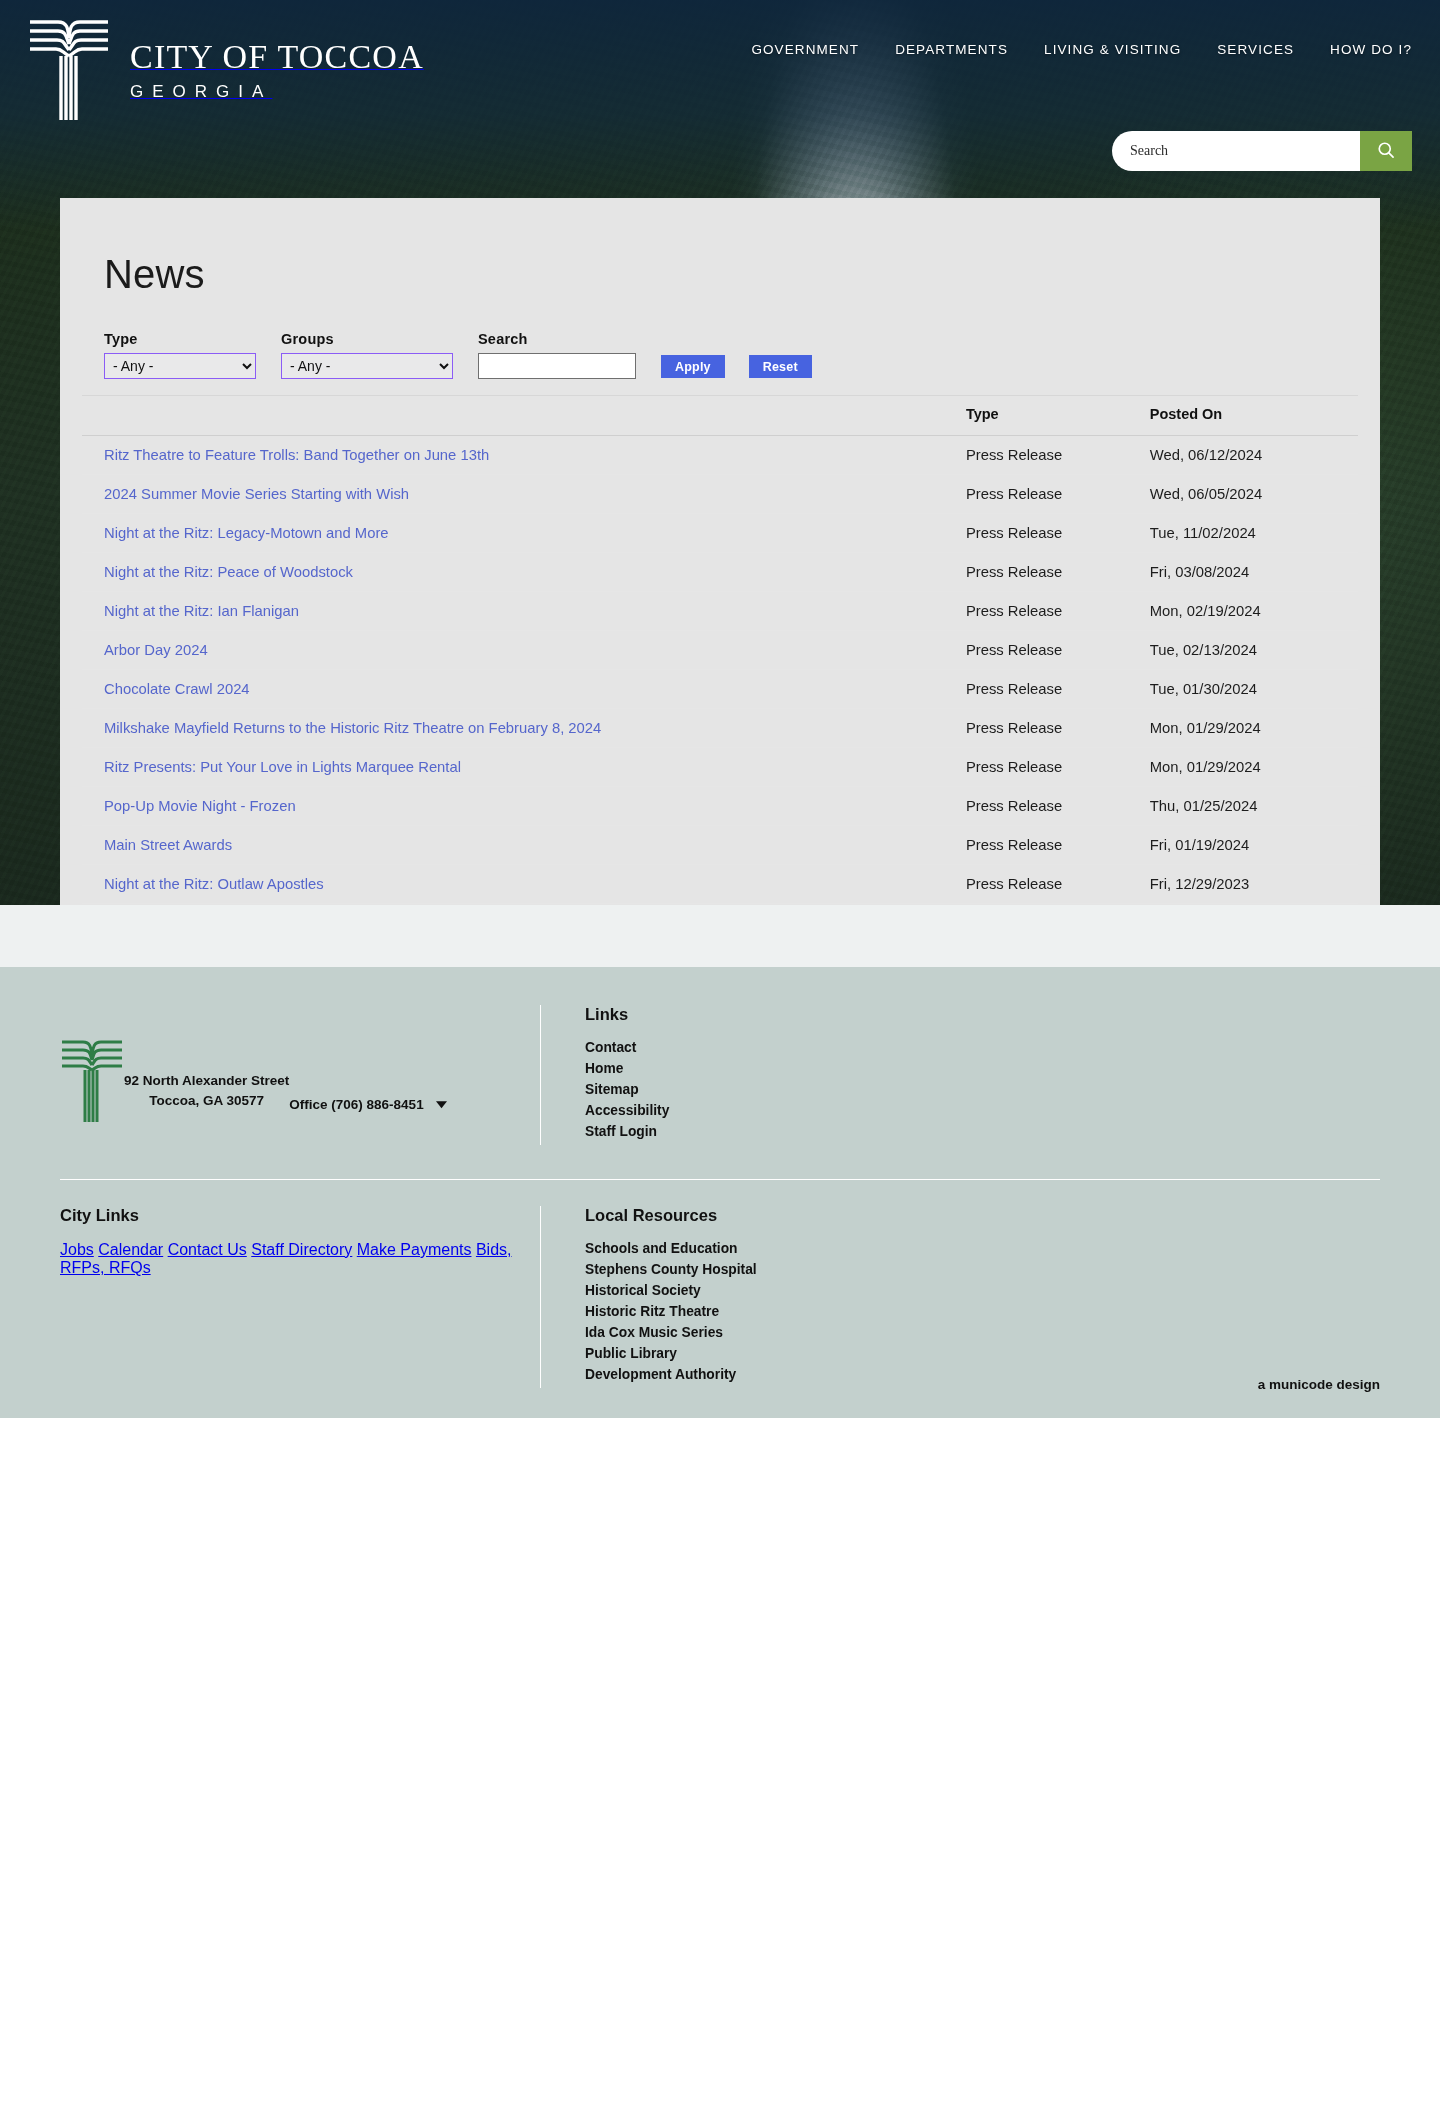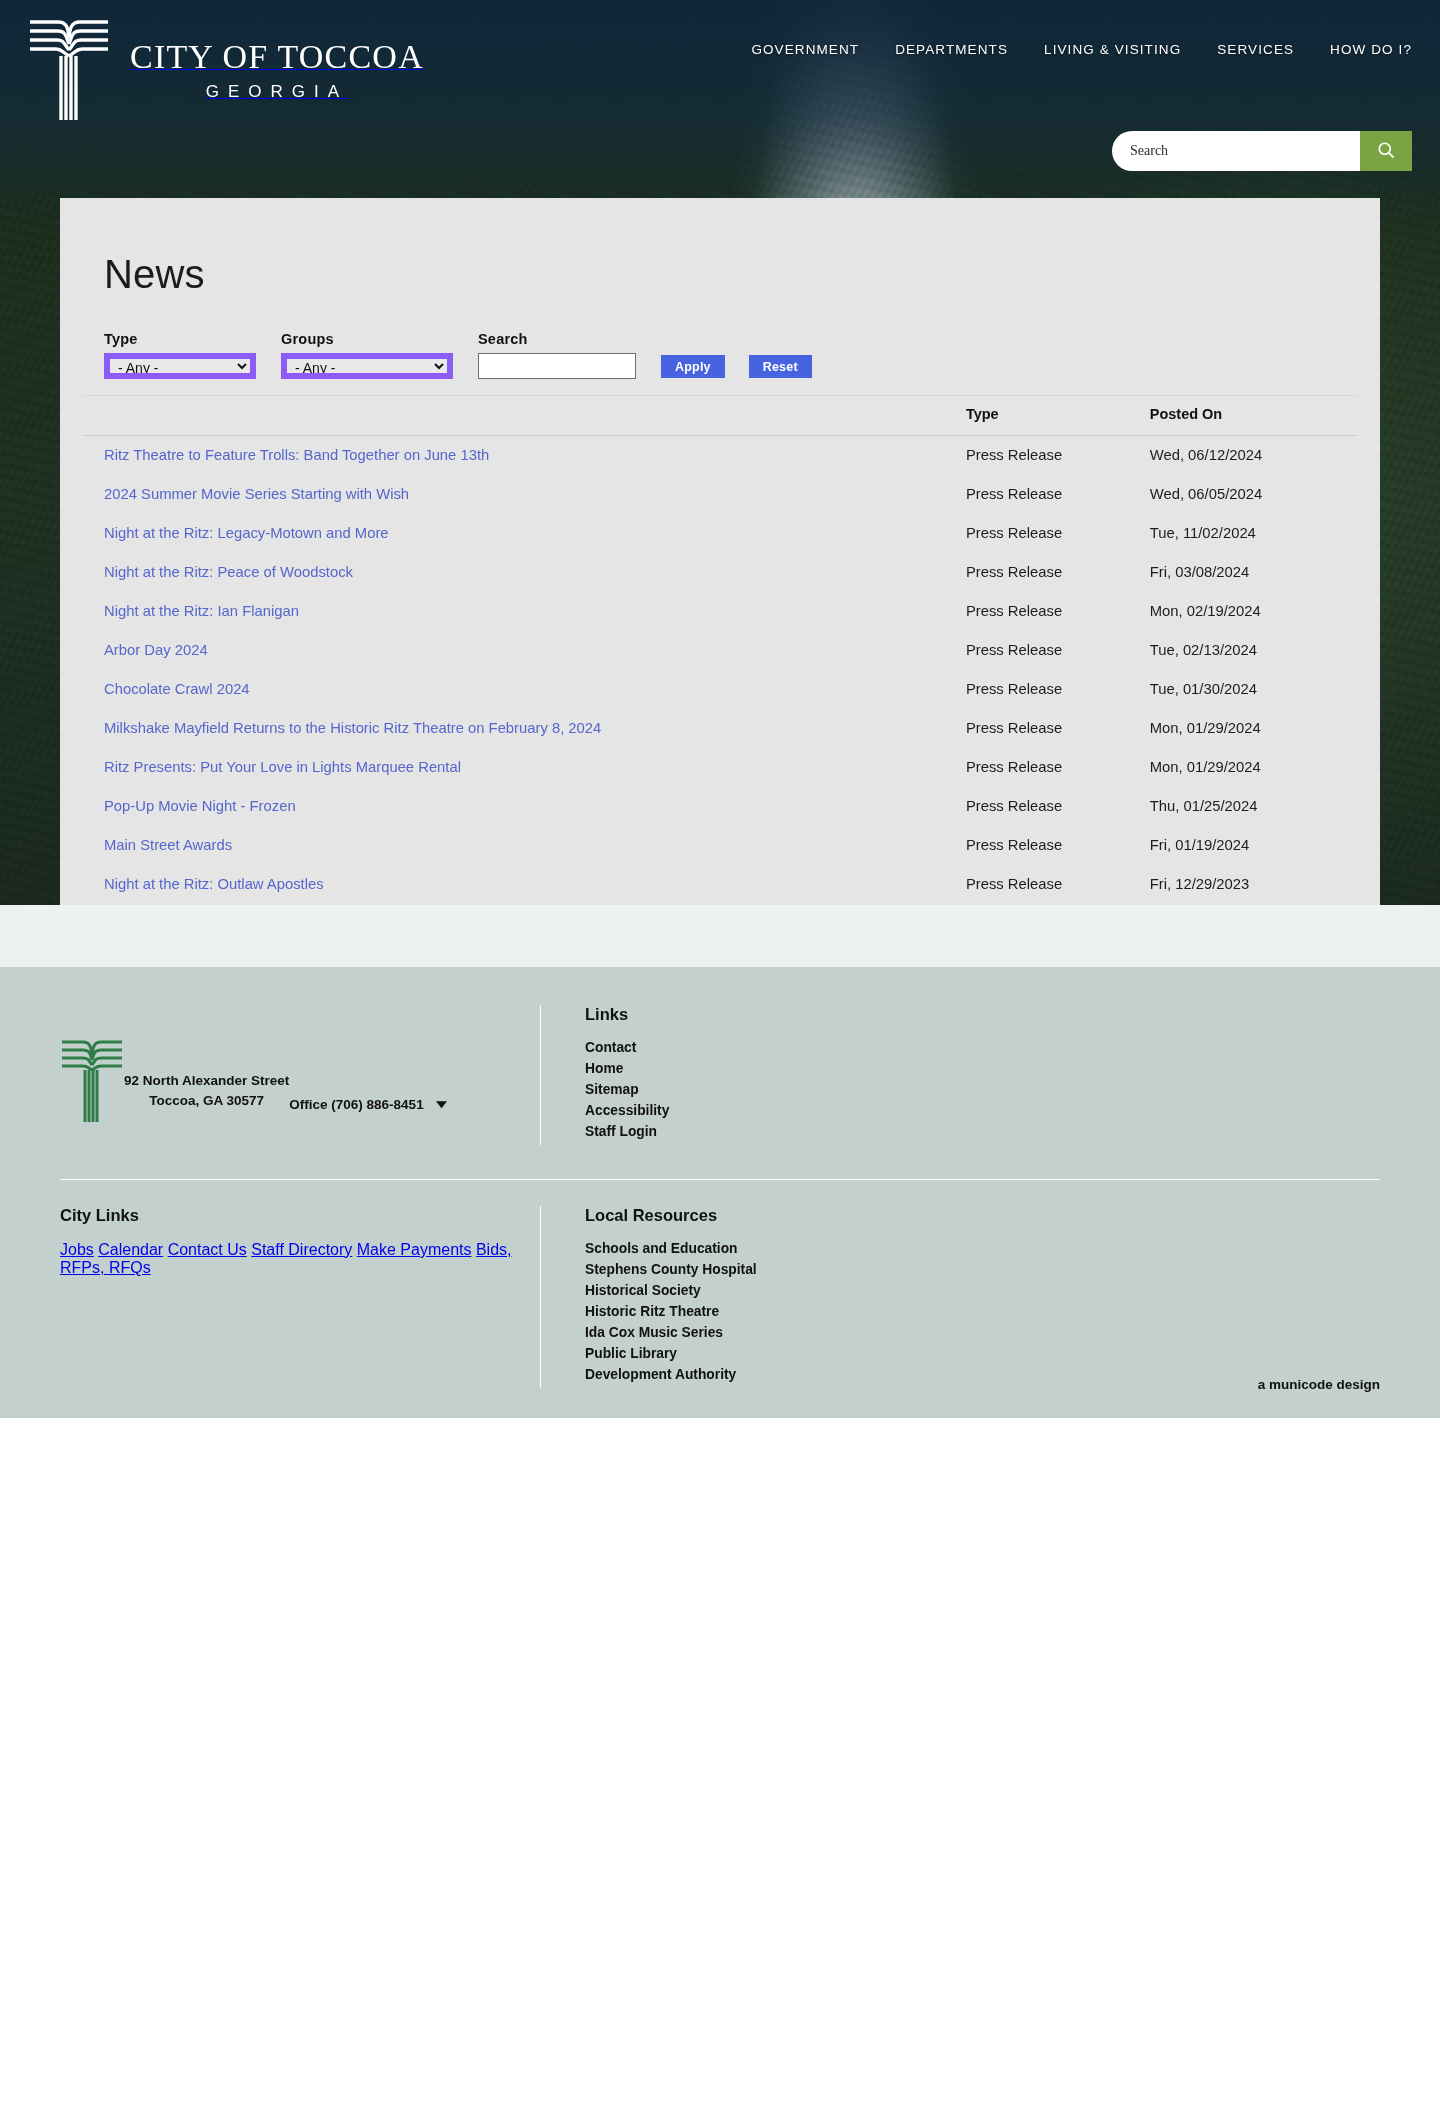--- a/index.html
+++ b/index.html
@@ -70,21 +70,21 @@
     letter-spacing: 1.2px;
     font-family: "Liberation Serif", serif;
     font-weight: 400;
     line-height: 1;
   }
   .brand-line2 {
     color: #ffffff;
     font-size: 17px;
     letter-spacing: 9px;
     margin-top: 8px;
-    text-align: center;
+    text-align: left;
     font-family: "Liberation Sans", sans-serif;
     font-weight: 400;
   }
 
   .mainnav {
     position: absolute;
     right: 28px; top: 42px;
     display: flex;
     gap: 36px;
   }
@@ -159,21 +159,21 @@
     font-size: 14.5px;
     font-weight: bold;
     color: #111;
     margin-bottom: 6px;
     letter-spacing: .2px;
   }
   .field select {
     width: 152px;
     height: 26px;
     font-size: 14px;
-    border: 6px solid #8b5cf6;
+    border: 1px solid #8b5cf6;
     background: #e9e9ea;
     color: #111;
     padding: 0 4px;
     font-family: "Liberation Sans", sans-serif;
   }
   .field select.wide { width: 172px; }
   .field input[type=text] {
     width: 158px;
     height: 26px;
     border: 1px solid #6f6f6f;

